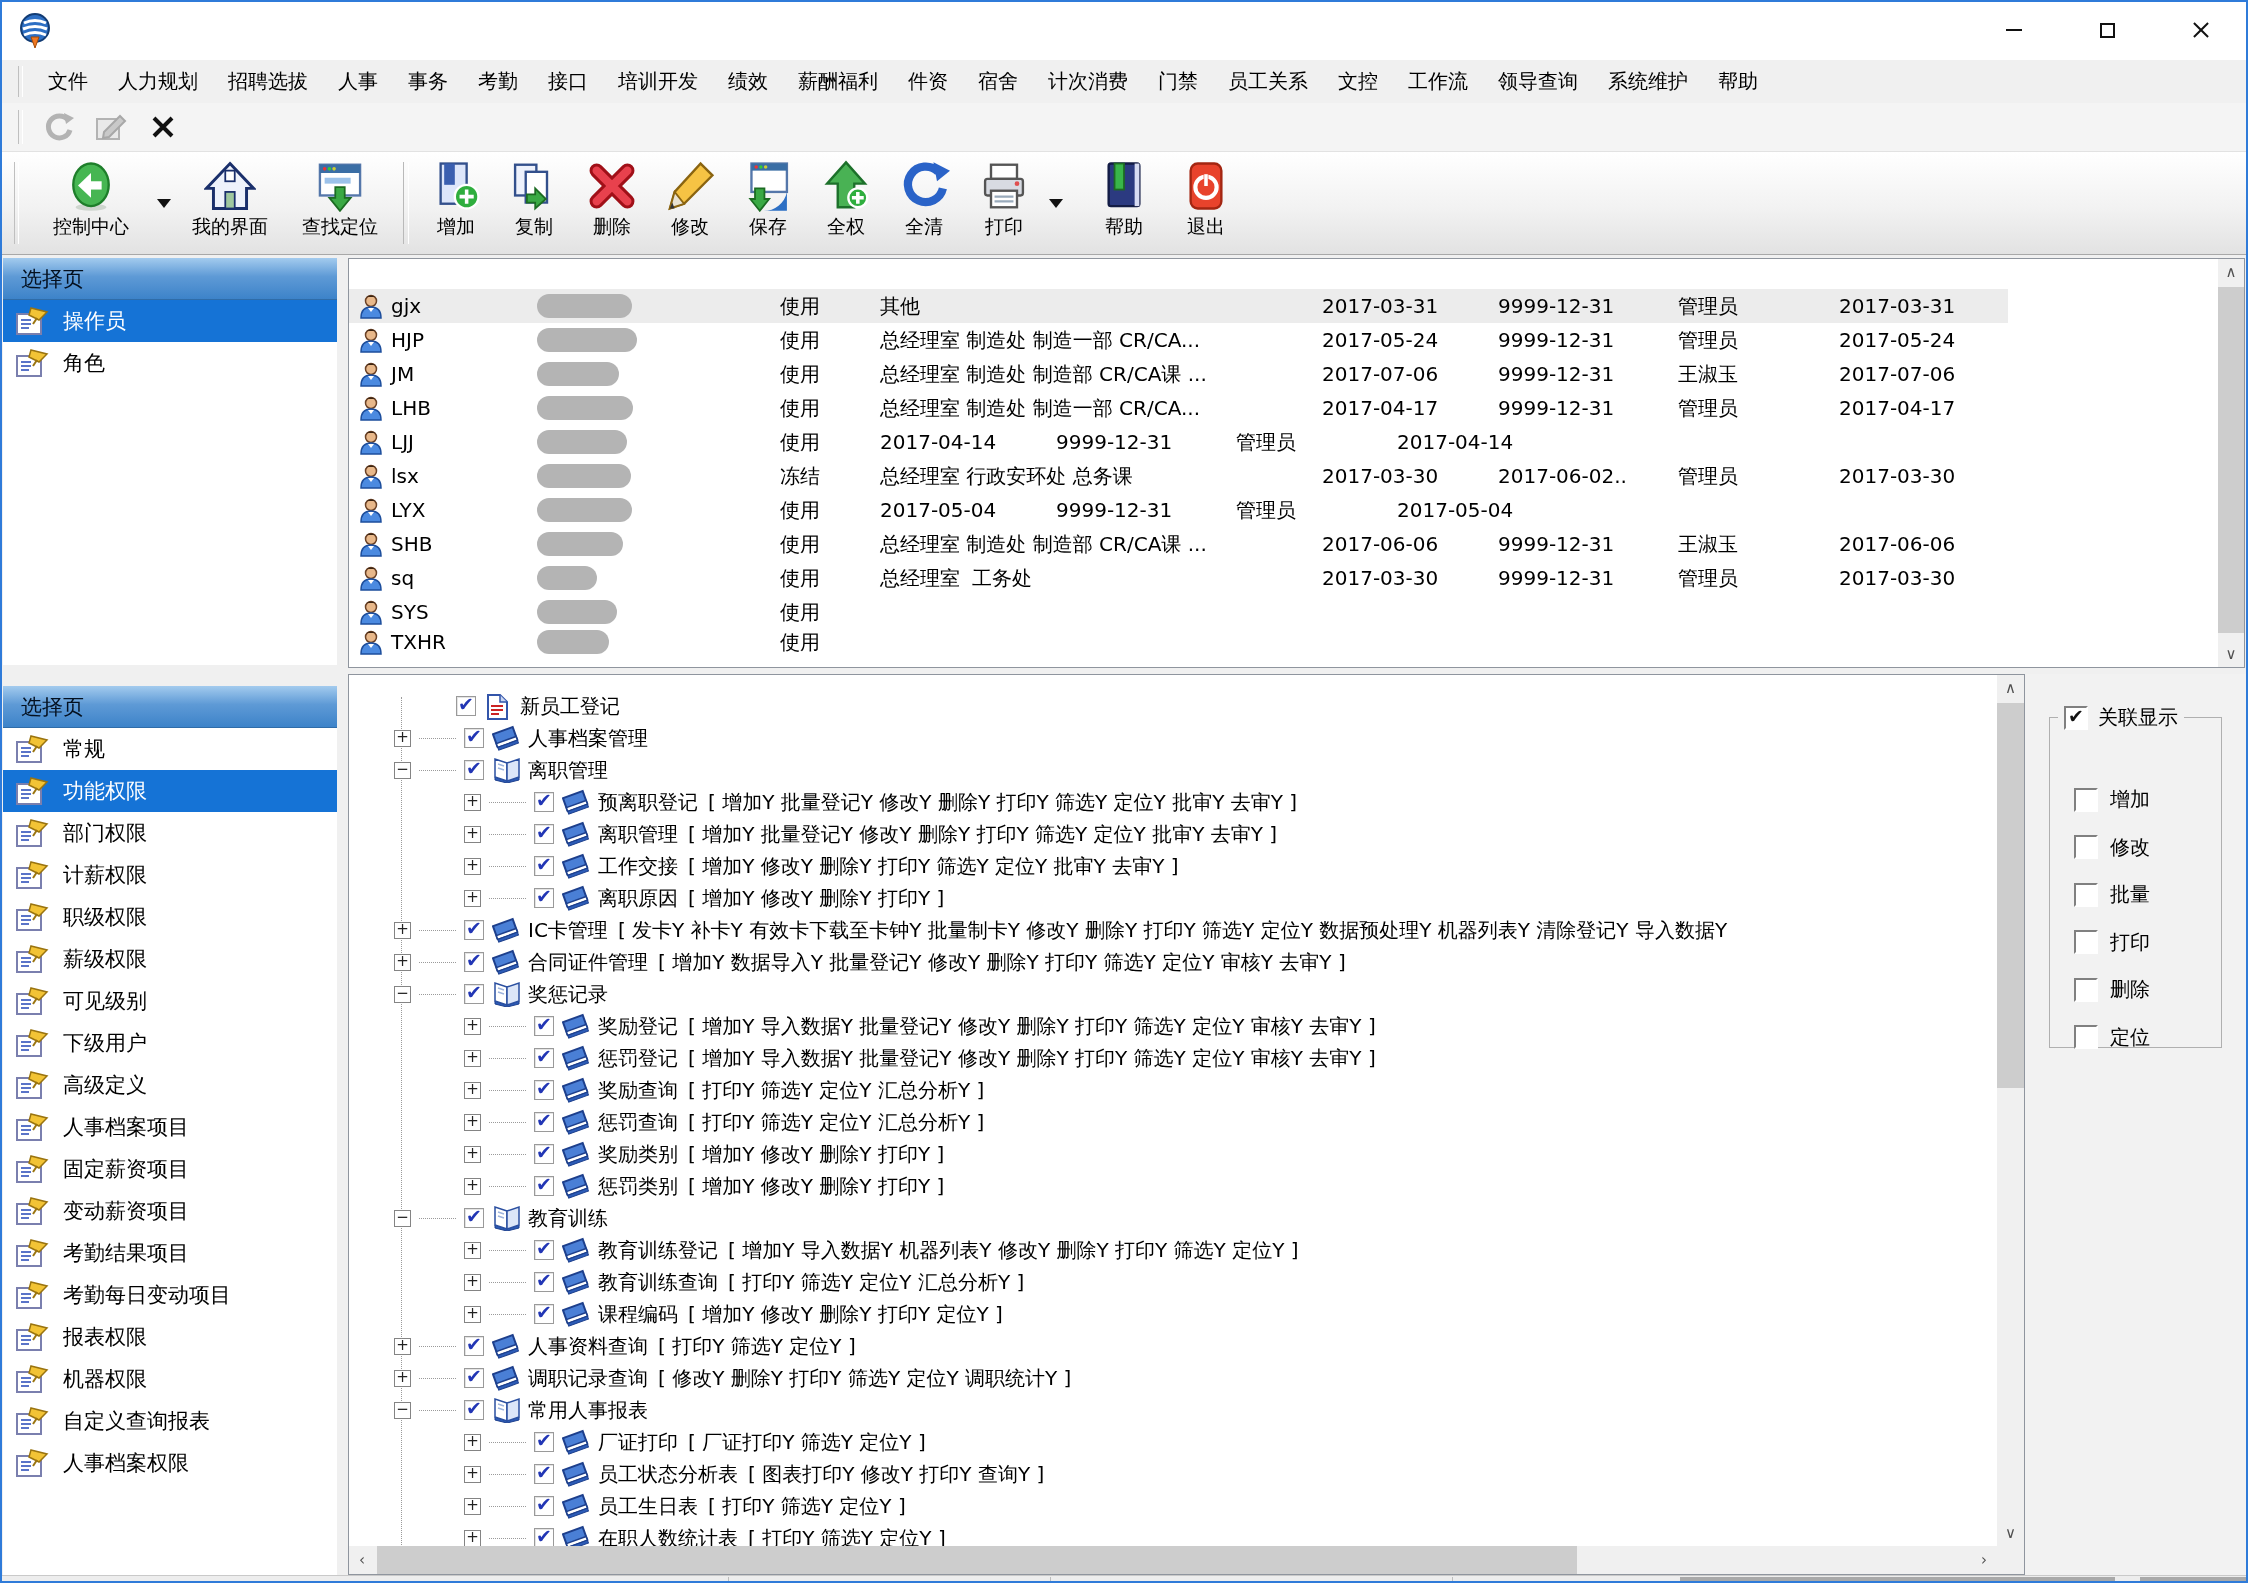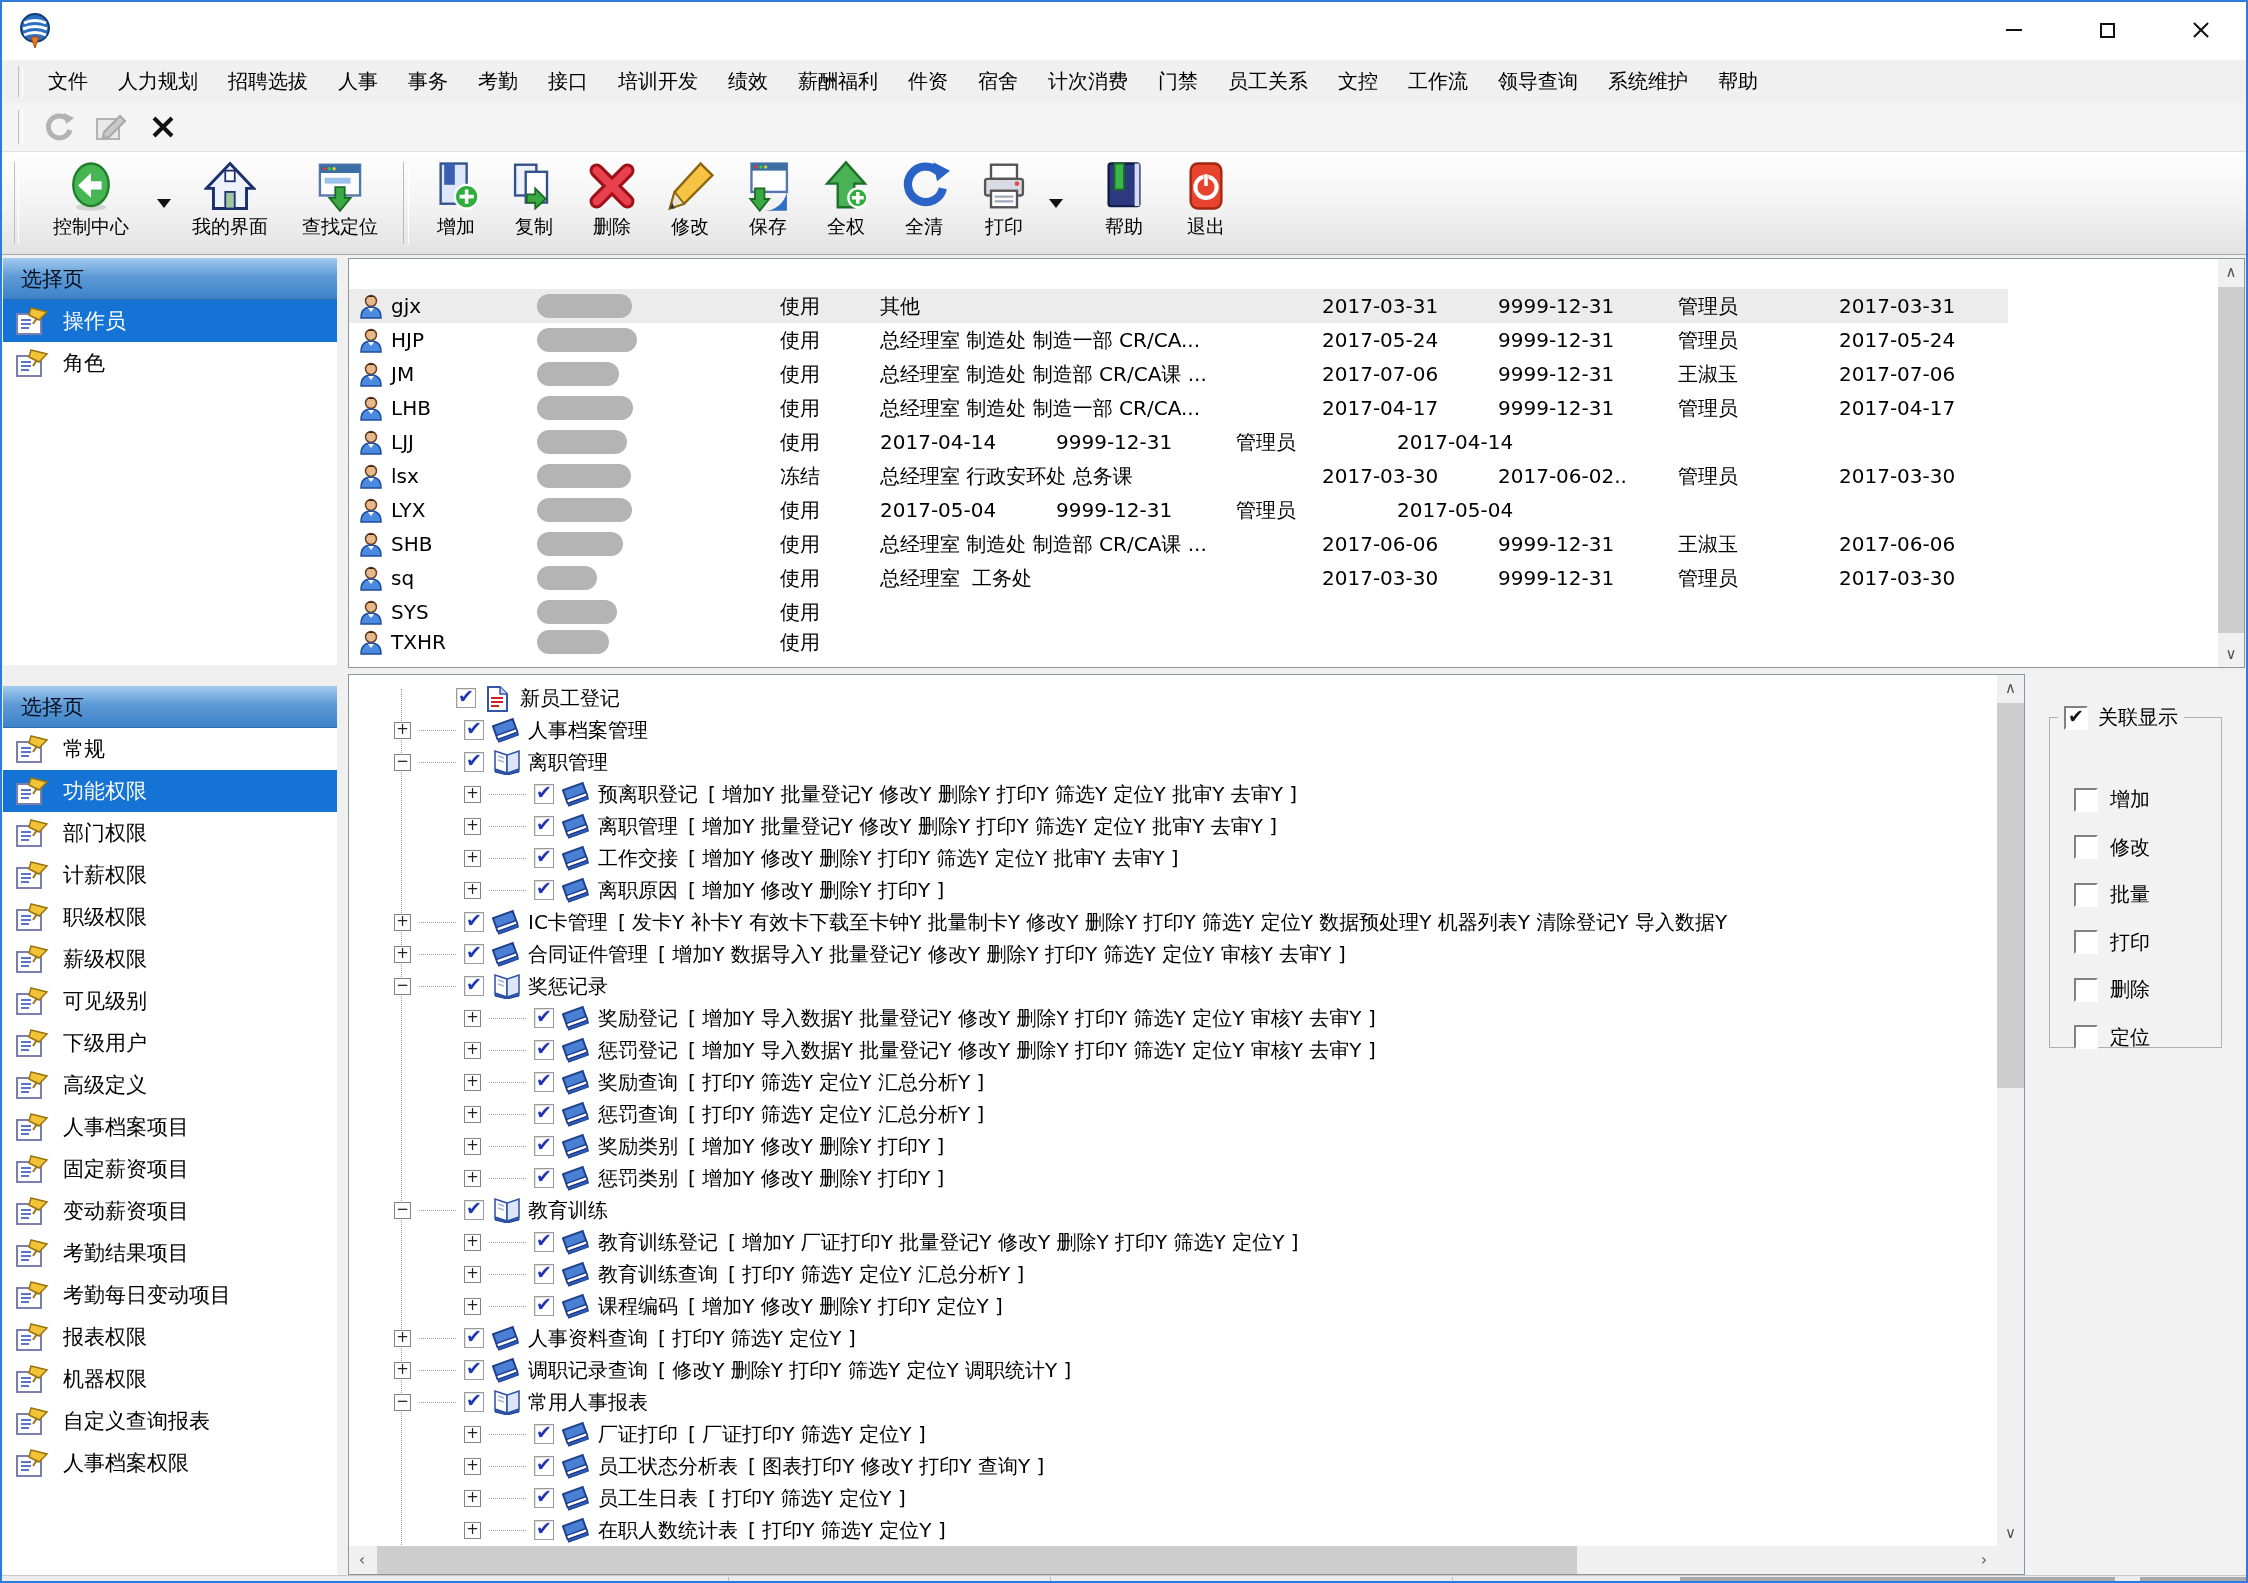--- a/index.html
+++ b/index.html
@@ -59,21 +59,21 @@
   .blob { height:24px; border-radius:12px; background:#b4b4b4; }
   .ppl { width:24px; height:26px; margin-right:8px; flex:0 0 auto; }
 
   
   .sb-v { background:#f0f0f0; }
   .sb-btn { background:#f0f0f0; color:#505050; display:flex; align-items:center; justify-content:center; font-size:15px; cursor:pointer; }
   .sb-thumb { background:#cdcdcd; }
 
   
   #tree-wrap { left:348px; top:674px; width:1677px; height:901px; background:#fff; border:1px solid #8f959e; overflow:hidden; }
-  #tree-view { position:absolute; left:0; top:0; width:1416px; height:872px; overflow:hidden; }
+  #tree-view { position:absolute; left:0; top:8px; width:1416px; height:872px; overflow:hidden; }
   #tree-guide { position:absolute; left:52px; top:14px; width:0; height:1500px; border-left:1px dotted #9a9a9a; }
   .tnode { position:absolute; height:32px; display:flex; align-items:center; white-space:nowrap; }
   .texp { width:17px; height:17px; border:1px solid #848484; background:#fff; font-size:15px; line-height:13px; text-align:center; margin-right:8px; cursor:pointer; flex:0 0 auto; color:#222; }
   .tcb { width:20px; height:20px; border:1px solid #9a9a9a; background:#fff; position:relative; margin-right:8px; cursor:pointer; flex:0 0 auto; box-shadow:inset 1px 1px 0 #e4e4e4; }
   .tcb.checked:after { content:"✔"; position:absolute; left:1px; top:-4px; font-size:19px; font-weight:bold; color:#2236b5; }
   .ticn { width:28px; height:26px; margin-right:8px; flex:0 0 auto; }
   .tlbl { font-size:20px; }
   .tperm { font-size:20px; margin-left:10px; }
 
   
@@ -1078,21 +1078,21 @@
         <span class="ticn">
           <svg width="28" height="26" viewBox="0 0 28 26">
             <g transform="rotate(-20 14 13)">
               <rect x="3" y="5" width="21" height="13" fill="#4a7fd6" stroke="#1d3f8c" stroke-width="2"></rect>
               <rect x="3" y="15" width="21" height="4" fill="#fff" stroke="#1d3f8c" stroke-width="1.5"></rect>
               <rect x="3" y="19" width="21" height="3" fill="#2c5cb8" stroke="#1d3f8c" stroke-width="1"></rect>
             </g>
           </svg>
         </span>
         <span class="tlbl">教育训练登记</span>
-        <span class="tperm">[ 增加Y 厂证打印Y 批量登记Y 修改Y 删除Y 打印Y 筛选Y 定位Y ]</span>
+        <span class="tperm">[ 增加Y 导入数据Y 机器列表Y 修改Y 删除Y 打印Y 筛选Y 定位Y ]</span>
       </div>
       <div class="tnode" style="top: 583px; left: 0px; padding-left: 115px;">
         <div class="texp">+</div>
         <div style="width: 37px; border-top: 1px dotted rgb(154, 154, 154); margin-right: 8px;"></div>
         <div class="tcb checked"></div>
         <span class="ticn">
           <svg width="28" height="26" viewBox="0 0 28 26">
             <g transform="rotate(-20 14 13)">
               <rect x="3" y="5" width="21" height="13" fill="#4a7fd6" stroke="#1d3f8c" stroke-width="2"></rect>
               <rect x="3" y="15" width="21" height="4" fill="#fff" stroke="#1d3f8c" stroke-width="1.5"></rect>

